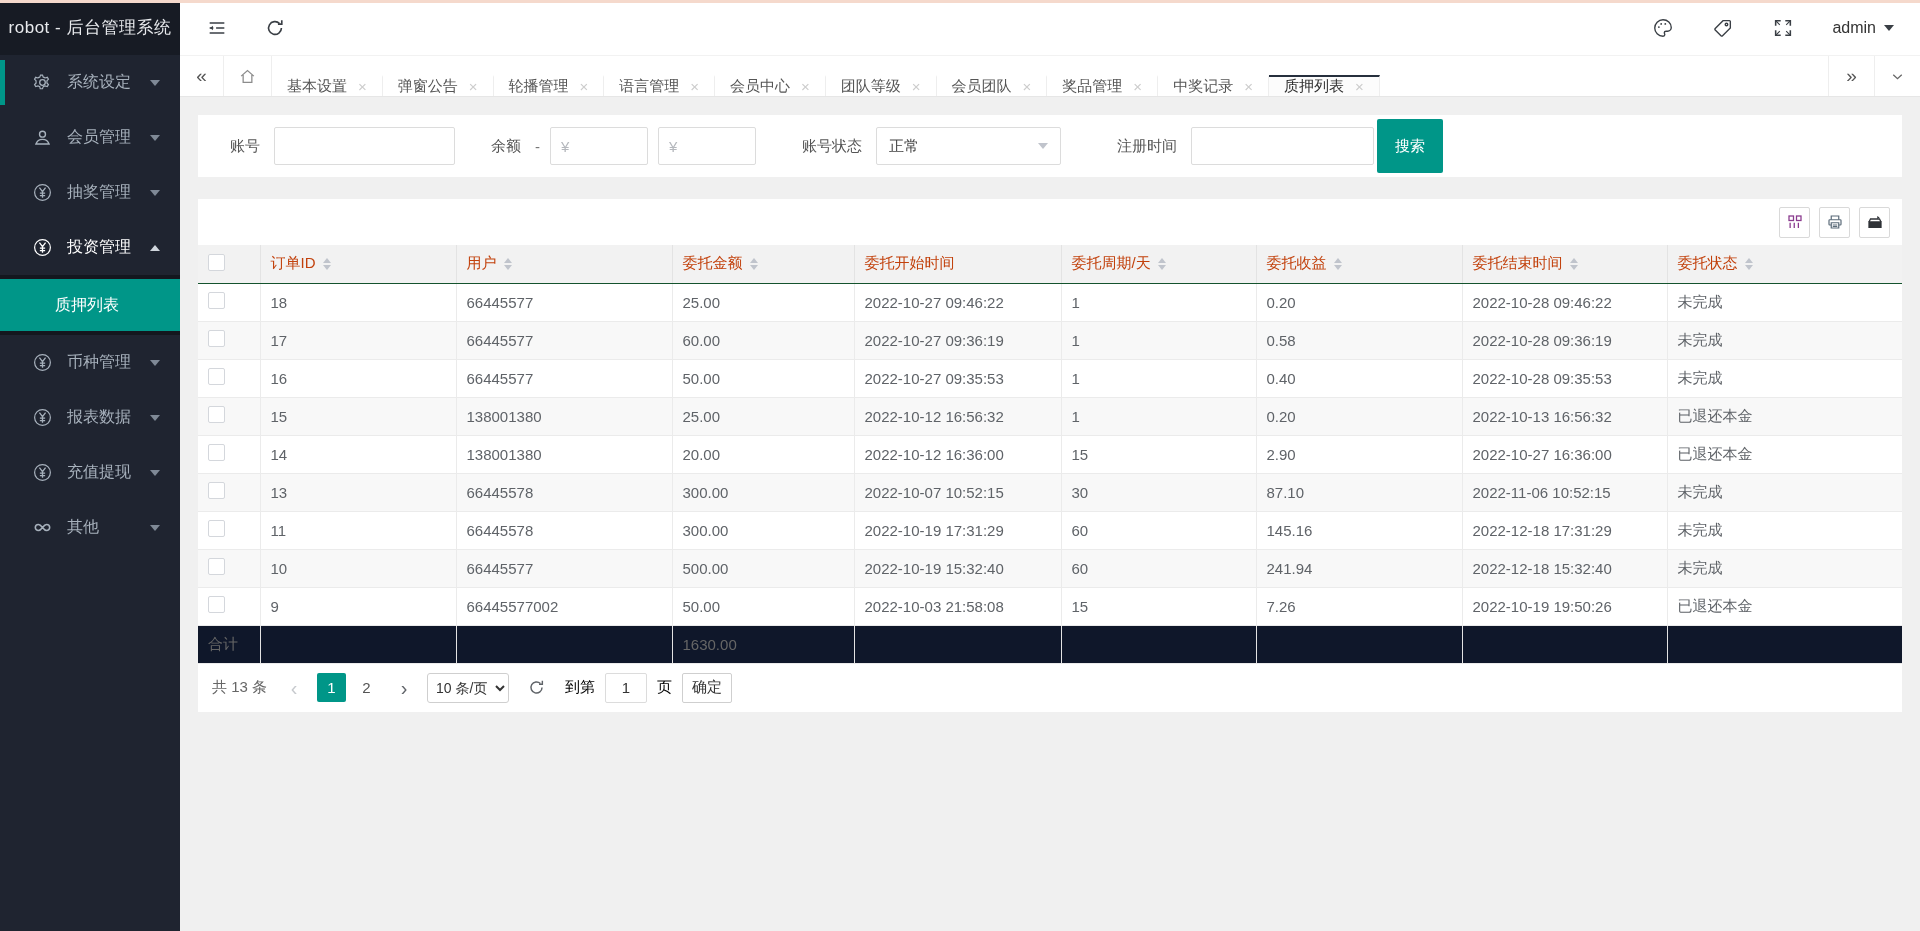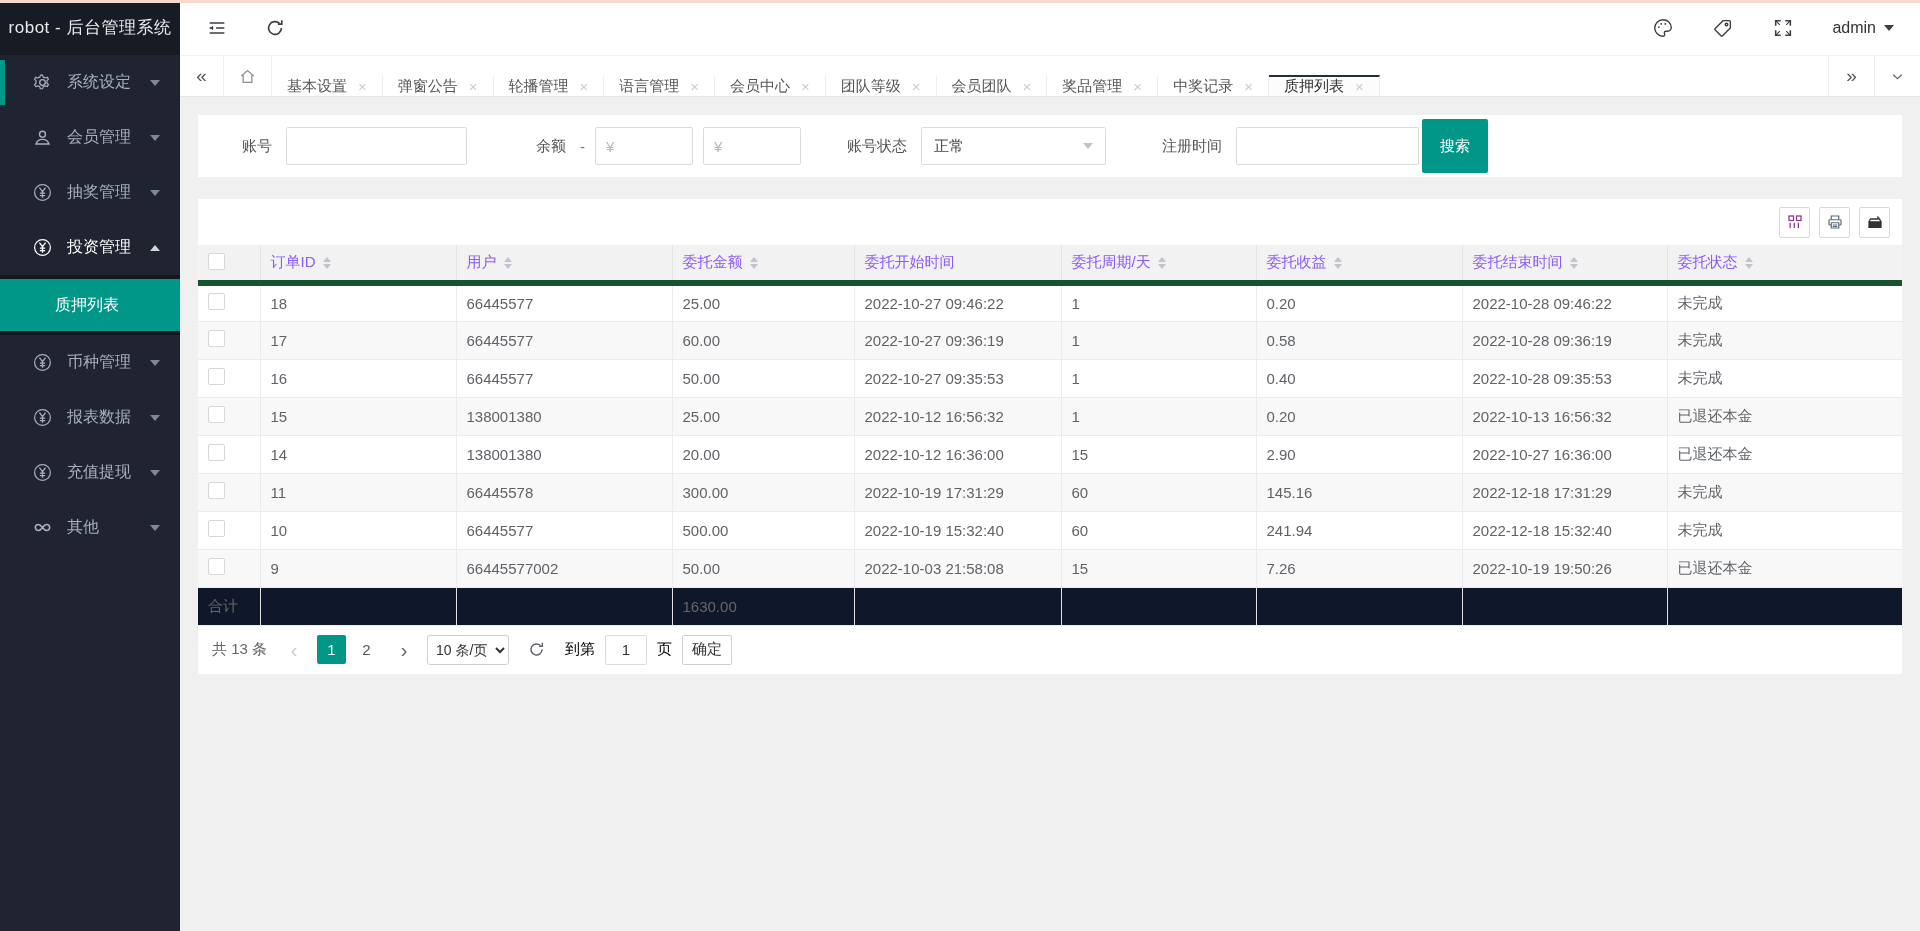--- a/index.html
+++ b/index.html
@@ -49,42 +49,42 @@
     font-size:15px; color:#555; cursor:pointer; border-top:2px solid transparent; }
   .tab .x { color:#ccc; font-size:15px; line-height:1; }
   .tab.active { border-top:2px solid #262f3d; color:#303030; background:#fcfcfc; }
   .tab-fill { flex:1; }
   .tab-seg.right { border-right:none; border-left:1px solid #eee; width:46px; }
   .tab-seg.right svg { width:17px; height:17px; color:#666; }
 
   
   .content { flex:1; padding:18px; overflow:hidden; }
   .filter-card { background:#fff; height:62px; display:flex; align-items:center; padding:0 0 0 32px; margin-bottom:22px; }
-  .f-label { color:#555; margin-right:14px; white-space:nowrap;margin-left:12px; }
+  .f-label { color:#555; margin-right:14px; white-space:nowrap; }
   .f-input { height:38px; border:1px solid #dcdcdc; border-radius:2px; background:#fff; padding:0 10px; font-size:15px;
     font-family:inherit; color:#333; outline:none; }
   .f-input::placeholder { color:#b5b8bd; }
   .dash { color:#777; margin:0 10px 0 0; }
   .f-select { height:38px; width:185px; border:1px solid #dcdcdc; border-radius:2px; display:flex; align-items:center;
     padding:0 12px; color:#444; cursor:pointer; position:relative; }
   .f-select .caret { position:absolute; right:12px; width:0; height:0; border-left:5px solid transparent; border-right:5px solid transparent; border-top:6px solid #c0c4cc; }
   .search-btn { height:54px; width:66px; background:#009688; color:#fff; border:none; border-radius:2px;
     font-size:15px; font-family:inherit; cursor:pointer; margin-left:3px; }
 
   .table-card { background:#fff; }
   .table-toolbar { height:46px; display:flex; align-items:center; justify-content:flex-end; padding-right:12px; gap:9px; }
   .tool-btn { width:31px; height:31px; border:1px solid #d9d9d9; border-radius:2px; background:#fff;
     display:flex; align-items:center; justify-content:center; cursor:pointer; }
   .tool-btn svg { width:18px; height:18px; }
 
   table { width:100%; border-collapse:collapse; table-layout:fixed; }
   th, td { height:38px; padding:0 10px; text-align:left; font-weight:normal; font-size:15px;
     border-bottom:1px solid #ebebeb; border-right:1px solid #ebebeb; overflow:hidden; white-space:nowrap; }
   th:last-child, td:last-child { border-right:none; }
-  thead th { background:#f2f2f2; color:#8b5cf6; border-right:1px solid #e3e3e3; border-bottom:6px solid #14532d; }
+  thead th { background:#f2f2f2; color:#c2410c; border-right:1px solid #e3e3e3; border-bottom:1px solid #14532d; }
   tbody tr:nth-child(even) td { background:#f8f8f8; }
   tbody td { color:#5f6368; }
   tfoot td { background:#0f172a; color:#666; border-right:1px solid #e3e3e3; }
   .th-inner { display:flex; align-items:center; gap:7px; }
   .sort { display:inline-flex; flex-direction:column; gap:2px; }
   .sort i { width:0; height:0; border-left:4px solid transparent; border-right:4px solid transparent; display:block; }
   .sort .su { border-bottom:5px solid #c0c4cc; }
   .sort .sd { border-top:5px solid #c0c4cc; }
   .checkbox { width:17px; height:17px; border:1px solid #d4d7dc; border-radius:2px; background:#fff; display:inline-block; cursor:pointer; }
 
@@ -299,21 +299,21 @@
             <path d="M6 9.5l6 5.5 6-5.5"></path>
           </svg>
       </div>
     </div>
 
     <div class="content">
 
       <div class="filter-card">
         <span class="f-label">账号</span>
         <input class="f-input" style="width: 181px;" value="">
-        <span class="f-label" style="margin-left:69px">余额</span>
+        <span class="f-label" style="margin-left:36px">余额</span>
         <span class="dash">-</span>
         <input class="f-input" style="width: 98px;" placeholder="¥">
         <input class="f-input" style="width: 98px; margin-left: 10px;" placeholder="¥">
         <span class="f-label" style="margin-left:46px">账号状态</span>
         <div class="f-select">
           <span>正常</span>
           <span class="caret"></span>
         </div>
         <span class="f-label" style="margin-left:56px">注册时间</span>
         <input class="f-input" style="width: 183px;" value="">
@@ -482,20 +482,31 @@
                 <td>138001380</td>
                 <td>20.00</td>
                 <td>2022-10-12 16:36:00</td>
                 <td>15</td>
                 <td>2.90</td>
                 <td>2022-10-27 16:36:00</td>
                 <td>已退还本金</td>
               </tr>
               <tr>
                 <td><span class="checkbox"></span></td>
+                <td>13</td>
+                <td>66445578</td>
+                <td>300.00</td>
+                <td>2022-10-07 10:52:15</td>
+                <td>30</td>
+                <td>87.10</td>
+                <td>2022-11-06 10:52:15</td>
+                <td>未完成</td>
+              </tr>
+              <tr>
+                <td><span class="checkbox"></span></td>
                 <td>11</td>
                 <td>66445578</td>
                 <td>300.00</td>
                 <td>2022-10-19 17:31:29</td>
                 <td>60</td>
                 <td>145.16</td>
                 <td>2022-12-18 17:31:29</td>
                 <td>未完成</td>
               </tr>
               <tr>

